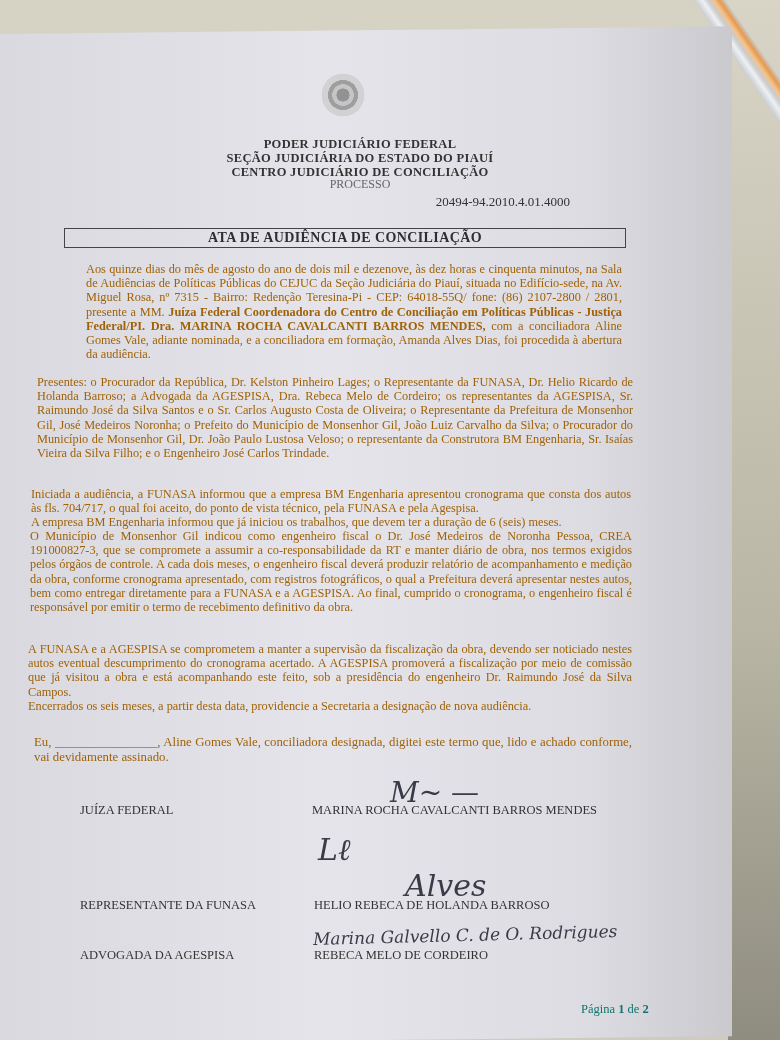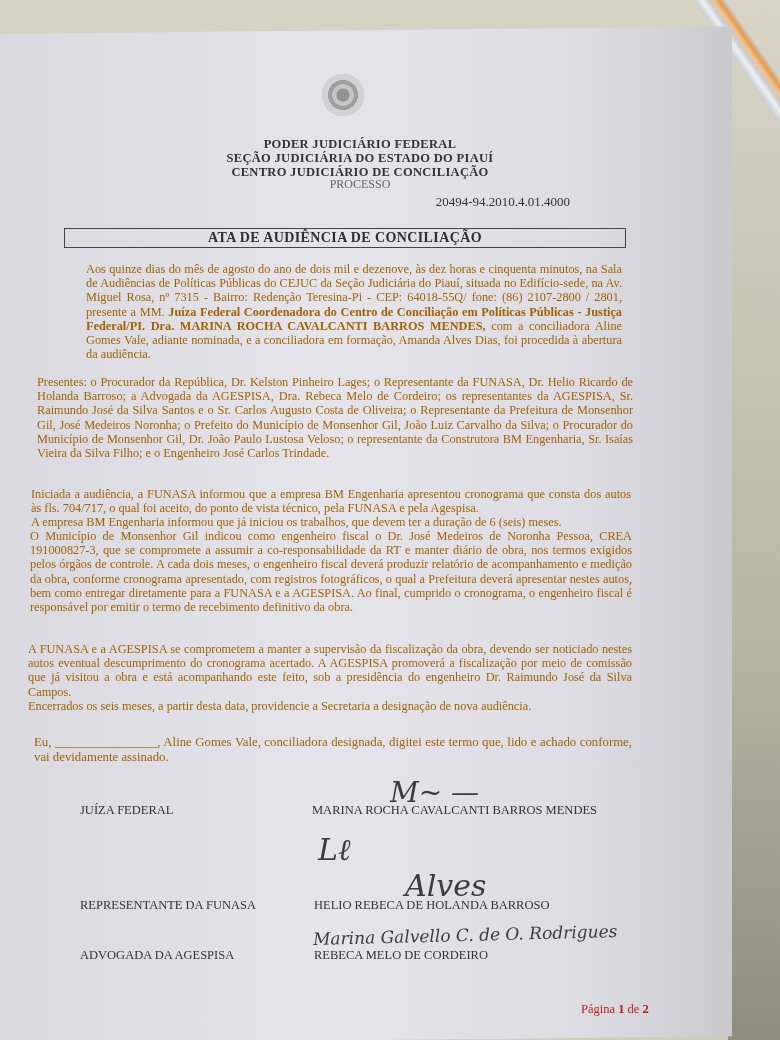--- a/index.html
+++ b/index.html
@@ -50,21 +50,21 @@
     position:absolute; font-size:12.3px; line-height:14.2px; text-align:justify; color:#a16207;margin-top:9px;
   }
   .para b { font-weight:bold; }
   .sig-row { position:absolute; font-size:12.5px; color:#333; }
   .sig-role { position:absolute; left:8px;margin-left:36px; }
   .sig-name { position:absolute; left:276px; white-space:nowrap; }
   .scribble {
     position:absolute; font-family:"DejaVu Serif", serif; font-style:italic;
     color:#3a3a48; pointer-events:none;
   }
-  .page-num { position:absolute; left:581px; top:1002px; font-size:12.5px; color:#b91c1c; }
+  .page-num { position:absolute; left:581px; top:1002px; font-size:12.5px; color:#0f766e; }
   .page-num b { font-weight:bold; }
 </style>
 </head>
 <body>
 
 <div class="desk-right"></div>
 <div class="pen p1"></div>
 <div class="pen p2"></div>
 <div class="paper"></div>
 

